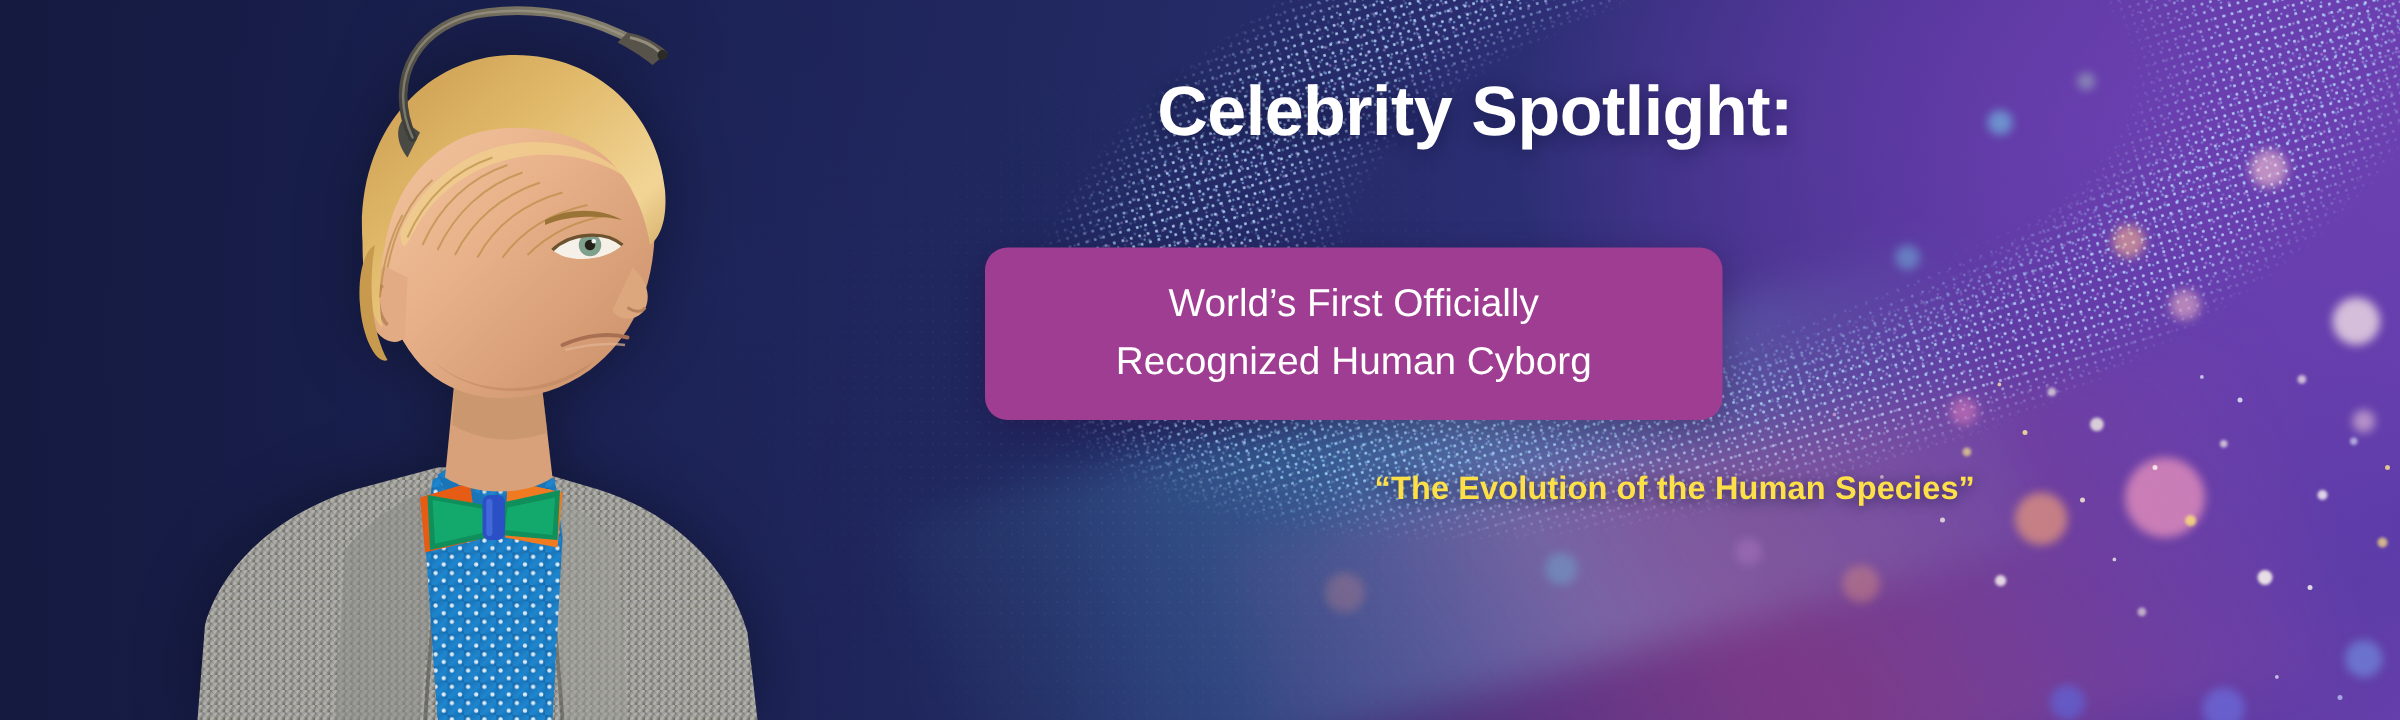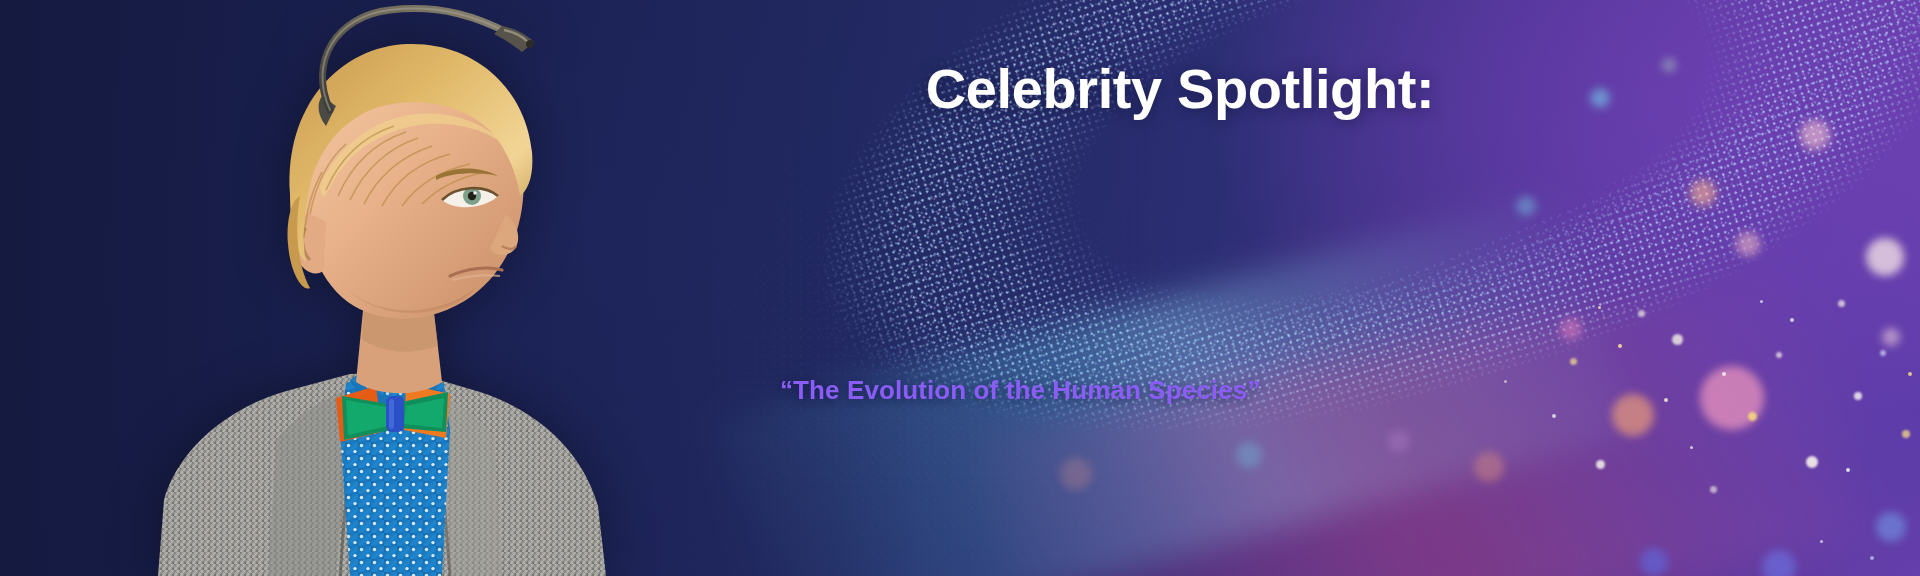--- a/index.html
+++ b/index.html
@@ -128,22 +128,22 @@
     font-size:31px;
     line-height:1.48;
     box-shadow:0 6px 26px rgba(32,10,50,.33);
   }
   .badge .bline{ display:block; white-space:nowrap; }
 
   .quote{
     position:absolute;
     left:0; top:375px;
     width:800px;
-    text-align:left;
-    color:#8b5cf6;
+    text-align:right;
+    color:#fde047;
     font-weight:bold;
     font-size:26px;
     letter-spacing:.1px;
     text-shadow:0 2px 10px rgba(10,12,45,.55);
     white-space:nowrap;
   }
 </style>
 </head>
 <body>
 
@@ -332,17 +332,21 @@
       <circle cx="380" cy="44" r="4" fill="#2c2a25"></circle>
     </svg>
   </div>
 
   <div class="content">
 
     <h1 class="headline">
       <span class="line">Celebrity Spotlight:</span>
     </h1>
 
+    <div class="badge">
+      <span class="bline">World’s First Officially</span>
+      <span class="bline">Recognized Human Cyborg</span>
+    </div>
 
     <div class="quote">“The Evolution of the Human Species”</div>
 
   </div>
 </div>
 
 </body></html>

